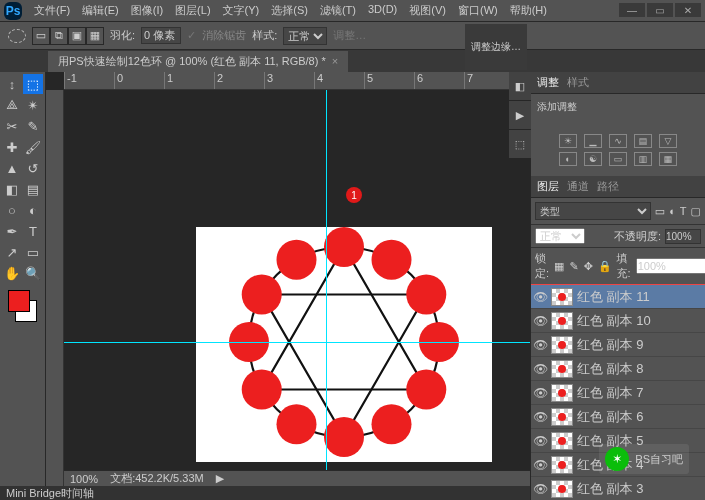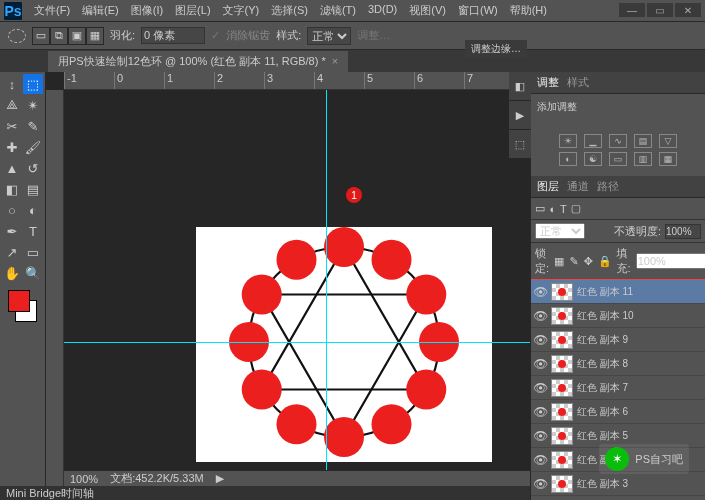--- a/index.html
+++ b/index.html
@@ -1,27 +1,27 @@
 <!DOCTYPE html>
 <html><head>
 <meta charset="utf-8">
 <style>
 *{margin:0;padding:0;box-sizing:border-box;font-family:"Microsoft YaHei",sans-serif;font-size:11px;color:#ccc;user-select:none}
 body{background:#535353;width:705px;height:500px;overflow:hidden;position:relative}
 .menubar{background:#535353;height:22px;display:flex;align-items:center;padding:0 4px;border-bottom:1px solid #282828}
-.menubar .logo{width:18px;height:18px;background:#001e36;border-radius:1px;display:flex;align-items:center;justify-content:center;color:#31a8ff;font-weight:bold;font-size:14px;margin-right:6px}
+.menubar .logo{width:18px;height:18px;background:#001e36;border-radius:6px;display:flex;align-items:center;justify-content:center;color:#31a8ff;font-weight:bold;font-size:12px;margin-right:6px}
 .menubar .mi{padding:0 6px;cursor:pointer}
 .win-controls{position:absolute;right:4px;top:3px;display:flex;gap:2px}
 .win-controls div{width:26px;height:14px;background:#3a3a3a;display:flex;align-items:center;justify-content:center;font-size:10px;color:#aaa}
 .optbar{height:28px;background:#535353;border-bottom:1px solid #282828;display:flex;align-items:center;padding:0 8px;gap:6px}
 .optbar .sel-icon{width:18px;height:14px;border:1px dashed #bbb;border-radius:50%}
 .optbar .btngrp{display:flex}
 .optbar .btngrp div{width:18px;height:18px;border:1px solid #282828;background:#535353;display:flex;align-items:center;justify-content:center}
 .optbar .lbl{color:#ccc}
-.optbar input{width:64px;background:#464646;border:1px solid #333;color:#ccc;height:17px;padding:0 2px;font-size:11px}
+.optbar input{width:40px;background:#464646;border:1px solid #333;color:#ccc;height:17px;padding:0 2px;font-size:11px}
 .optbar select{background:#464646;border:1px solid #333;color:#ccc;height:18px;font-size:11px}
 .tabbar{height:22px;background:#383838;display:flex;align-items:center;padding-left:48px}
 .tab{background:#535353;padding:3px 10px;font-size:10px;color:#ccc;display:flex;align-items:center;gap:6px}
 .tab .x{color:#999}
 .main{display:flex;height:428px}
 .toolbox{width:46px;background:#535353;border-right:1px solid #282828;padding:2px;display:flex;flex-wrap:wrap;gap:1px;align-content:flex-start}
 .tool{width:20px;height:20px;display:flex;align-items:center;justify-content:center;color:#ccc;font-size:13px;cursor:pointer}
 .tool.active{background:#1473e6;color:#fff}
 .swatch{width:32px;height:32px;position:relative;margin:6px}
 .swatch .fg{width:22px;height:22px;background:#ec1f1f;border:1px solid #000;position:absolute;top:0;left:0}
@@ -51,24 +51,24 @@
 .layers-head select{background:#464646;border:1px solid #333;color:#ccc;flex:1;height:18px;font-size:10px}
 .layers-opts{padding:3px 4px;display:flex;align-items:center;gap:4px;font-size:10px;border-bottom:1px solid #333}
 .layers-opts input{width:36px;background:#464646;border:1px solid #333;color:#ccc;height:15px;font-size:10px}
 .layers-lock{padding:3px 4px;display:flex;align-items:center;gap:5px;font-size:10px;border-bottom:1px solid #ef4444}
 .layerlist{flex:1;overflow:hidden}
 .layer{display:flex;align-items:center;height:24px;border-bottom:1px solid #464646;padding:0 2px;gap:4px}
 .layer.sel{background:#5b7ba5}
 .layer .eye{width:14px;text-align:center;color:#ccc;font-size:12px}
 .layer .thumb{width:22px;height:18px;background:repeating-conic-gradient(#ccc 0 25%,#fff 0 50%) 0 0/8px 8px;border:1px solid #888;position:relative}
 .layer .thumb::after{content:"";position:absolute;top:4px;left:6px;width:8px;height:8px;background:#ec1f1f;border-radius:50%}
-.layer .nm{font-size:10px}
+.layer .nm{font-size:13px}
 .watermark{position:absolute;bottom:26px;right:16px;display:flex;align-items:center;gap:6px;background:rgba(255,255,255,.08);padding:3px 6px;border-radius:3px}
 .watermark .wi{width:24px;height:24px;border-radius:50%;background:#0bbd0b;display:flex;align-items:center;justify-content:center;color:#fff;font-size:12px}
-.side-collapse{position:absolute;top:40px;right:178px;background:#3a3a3a;padding:2px 6px;font-size:10px;color:#ccc}
+.side-collapse{position:absolute;top:24px;right:178px;background:#3a3a3a;padding:16px 6px;font-size:10px;color:#ccc}
 circle.dot{fill:#ec1f1f}
 circle.ring{fill:none;stroke:#111;stroke-width:2.2}
 polygon.star{fill:none;stroke:#111;stroke-width:2.2}
 </style>
 </head>
 <body>
 
 <div class="menubar">
   <div class="logo">Ps</div>
   <div id="menuitems" style="display: flex;">
@@ -216,20 +216,21 @@
           <div class="ic">▥</div>
           <div class="ic">▦</div>
         </div>
     </div>
     <div class="ptitle">
       <span class="act">图层</span>
       <span>通道</span>
       <span>路径</span>
     </div>
     <div class="layers-head">
+      <select><option>类型</option></select>
       <span>▭</span>
         <span>◐</span>
         <span>T</span>
         <span>▢</span>
     </div>
     <div class="layers-opts">
       <select style="width:50px"><option>正常</option></select>
       <span style="margin-left:auto">不透明度:</span>
       <input value="100%" style="">
     </div>

